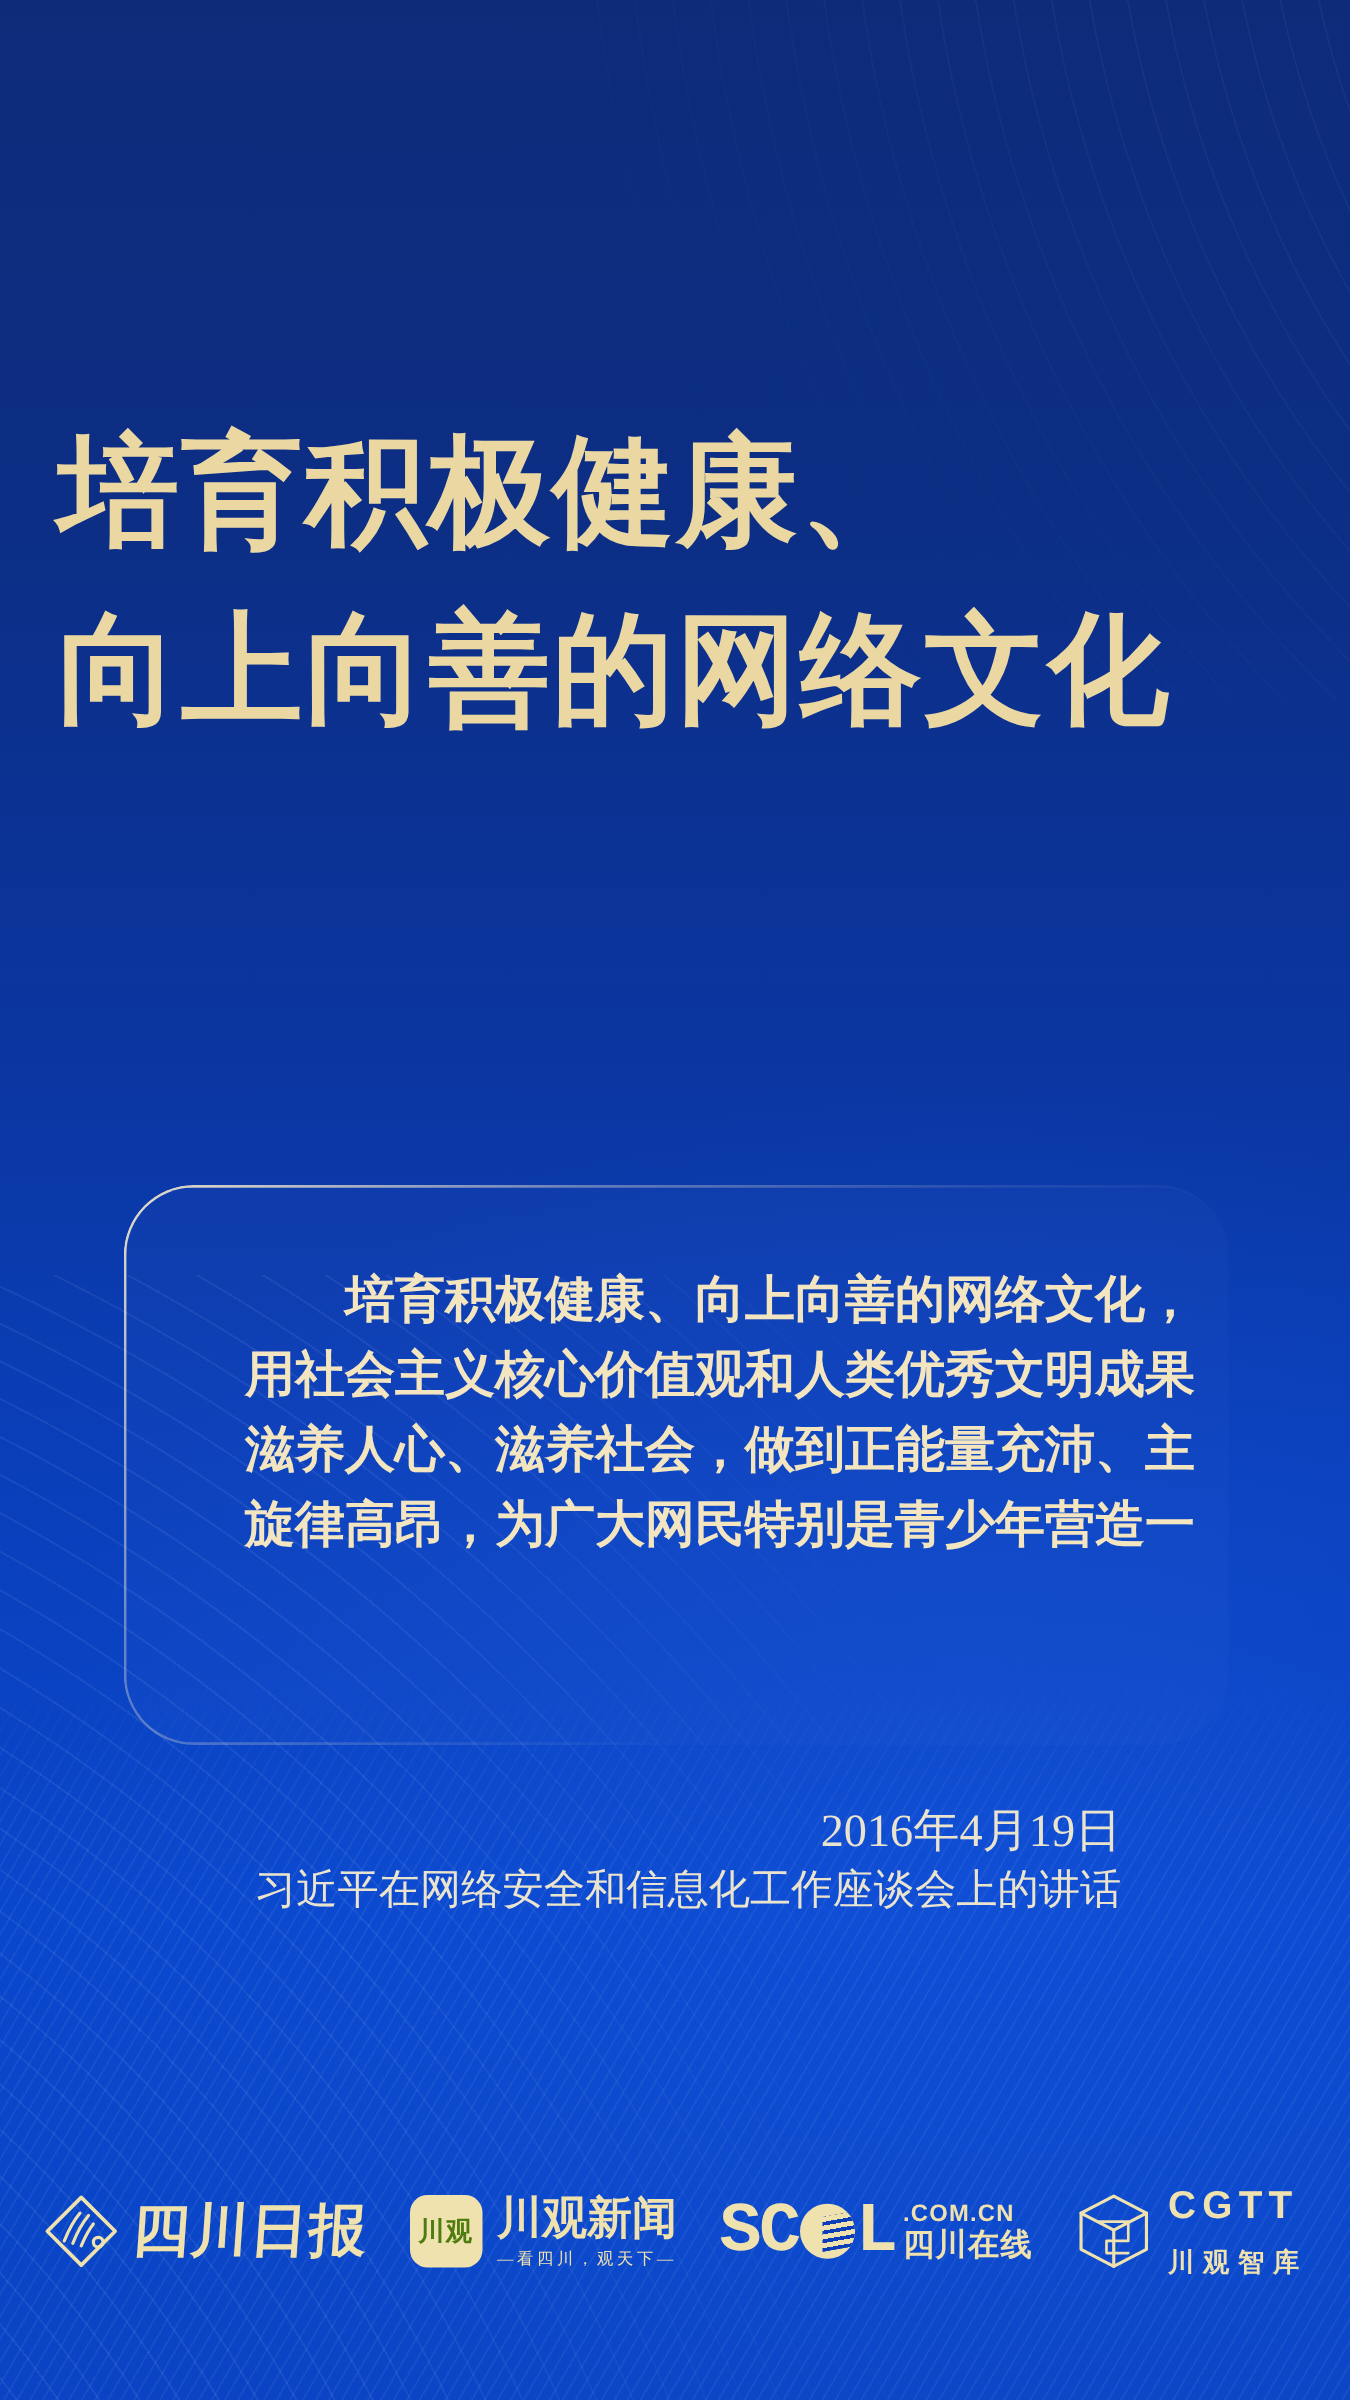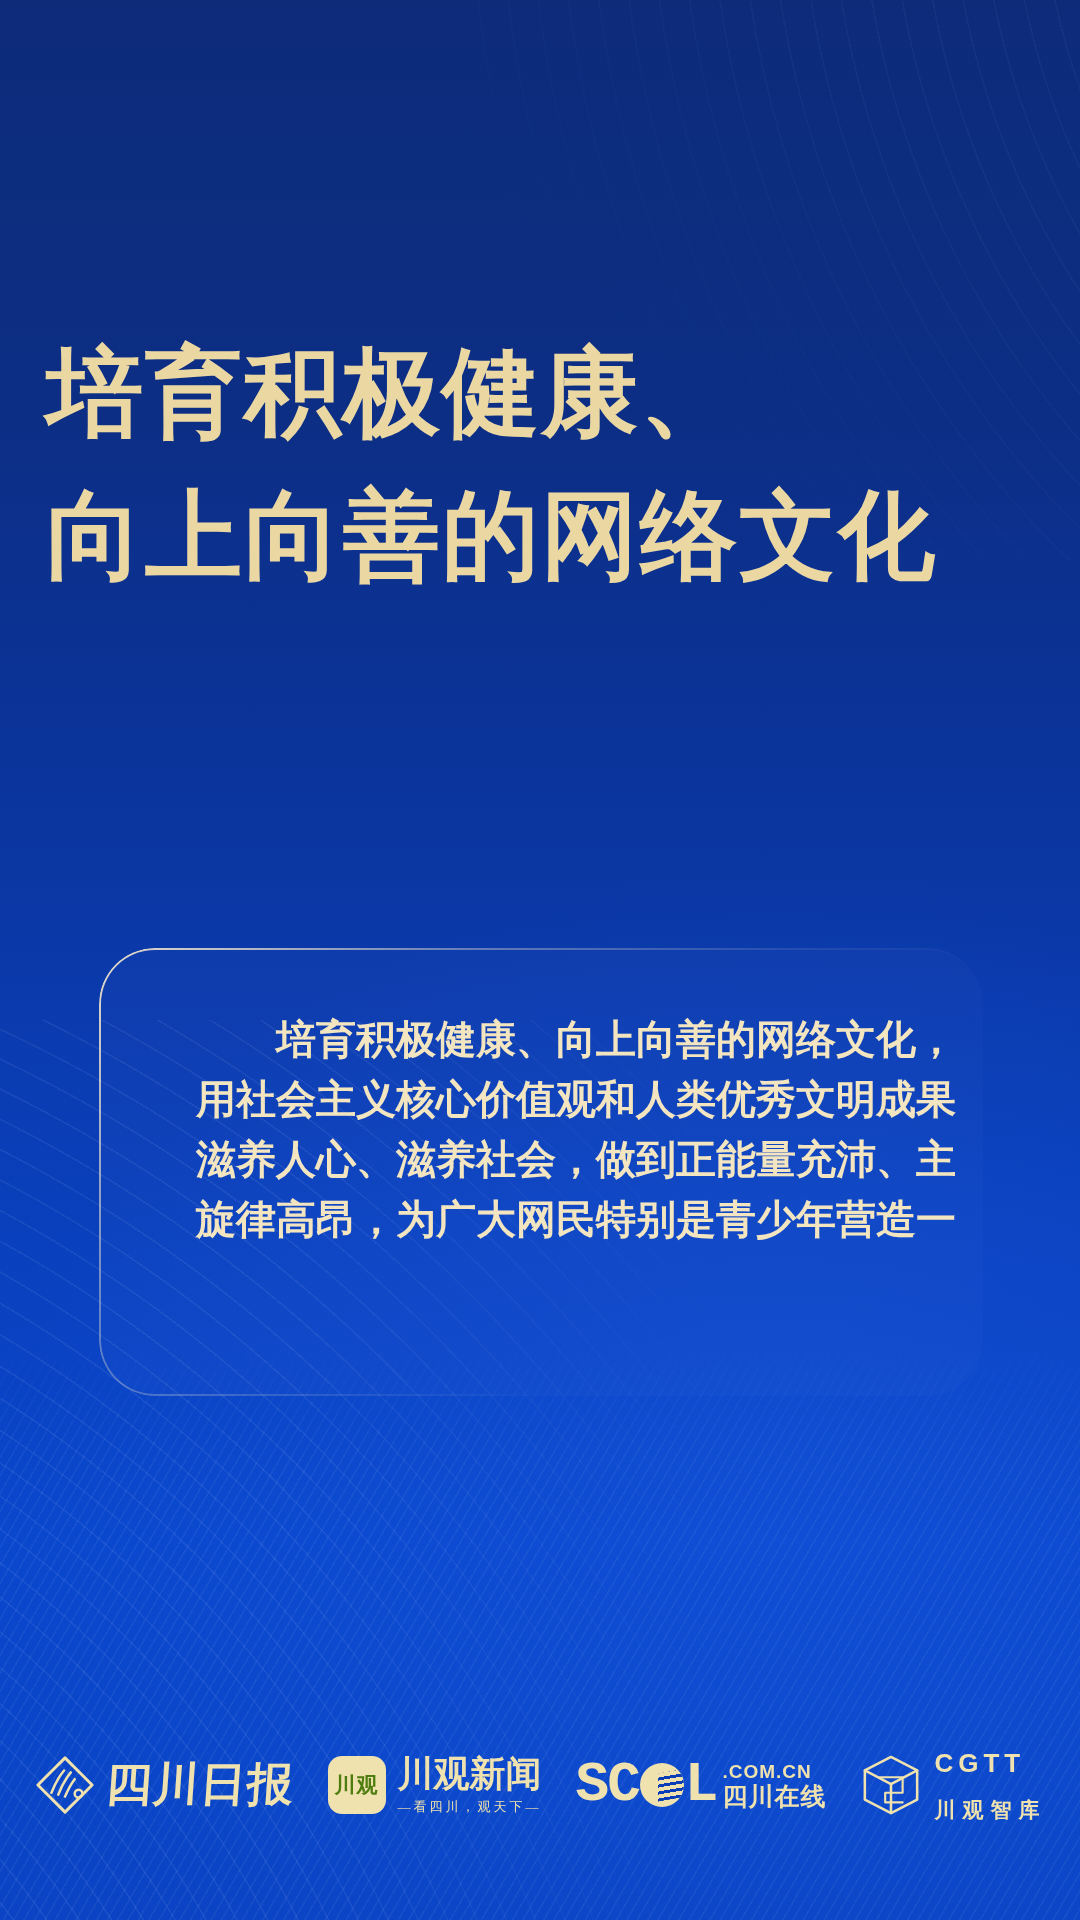--- a/index.html
+++ b/index.html
@@ -106,21 +106,21 @@
     content:"";position:absolute;right:-4px;top:8px;width:30px;height:28px;
     background:repeating-linear-gradient(180deg,transparent 0 4px,#0a3eb8 4px 7px);
     transform:skewY(-10deg);
   }
   .scol-col{margin-left:6px;display:flex;flex-direction:column;align-items:flex-start;
     font-family:"Liberation Sans",sans-serif;}
   .scol-domain{font-size:19px;font-weight:800;letter-spacing:1px;line-height:21px;}
   .scol-label{font-size:25px;font-weight:700;line-height:28px;letter-spacing:1px;white-space:nowrap;}
   
   .cgtt-col{margin-left:12px;display:flex;flex-direction:column;}
-  .cgtt-label{font-family:"Liberation Sans",sans-serif;font-size:26px;font-weight:800;
+  .cgtt-label{font-family:"Liberation Sans",sans-serif;font-size:31px;font-weight:800;
     letter-spacing:5px;line-height:33px;}
   .cgtt-sub{font-size:21px;font-weight:700;letter-spacing:7px;line-height:26px;margin-top:17px;white-space:nowrap;}
 </style>
 </head>
 <body>
 
 <div class="poster">
 
   <div class="deco deco-arcs-top-right"></div>
   <div class="deco deco-ripples-left"></div>
@@ -133,20 +133,24 @@
 
   <div class="card">
     <div class="quote">
       <div class="line indent">培育积极健康、向上向善的网络文化，</div>
       <div class="line">用社会主义核心价值观和人类优秀文明成果</div>
       <div class="line">滋养人心、滋养社会，做到正能量充沛、主</div>
       <div class="line">旋律高昂，为广大网民特别是青少年营造一</div>
     </div>
   </div>
 
+  <div class="byline">
+    <div class="date">2016年4月19日</div>
+    <div class="attr">习近平在网络安全和信息化工作座谈会上的讲话</div>
+  </div>
 
   <div class="footer">
 
     <div class="logo logo-scd">
       <svg width="62" height="62" viewBox="0 0 64 64">
         <g fill="none" stroke="#f0e2ae" stroke-width="3" stroke-linecap="round" stroke-linejoin="round">
           <path d="M32 4 L60 32 L32 60 L4 32 Z"></path>
           <path d="M18 40 C22 30 26 23 31 17" stroke-width="2.6"></path>
           <path d="M25 42 C29 32 33 25 38 19" stroke-width="2.6"></path>
           <path d="M32 44 C35 37 38 31 42 26" stroke-width="2.6"></path>

